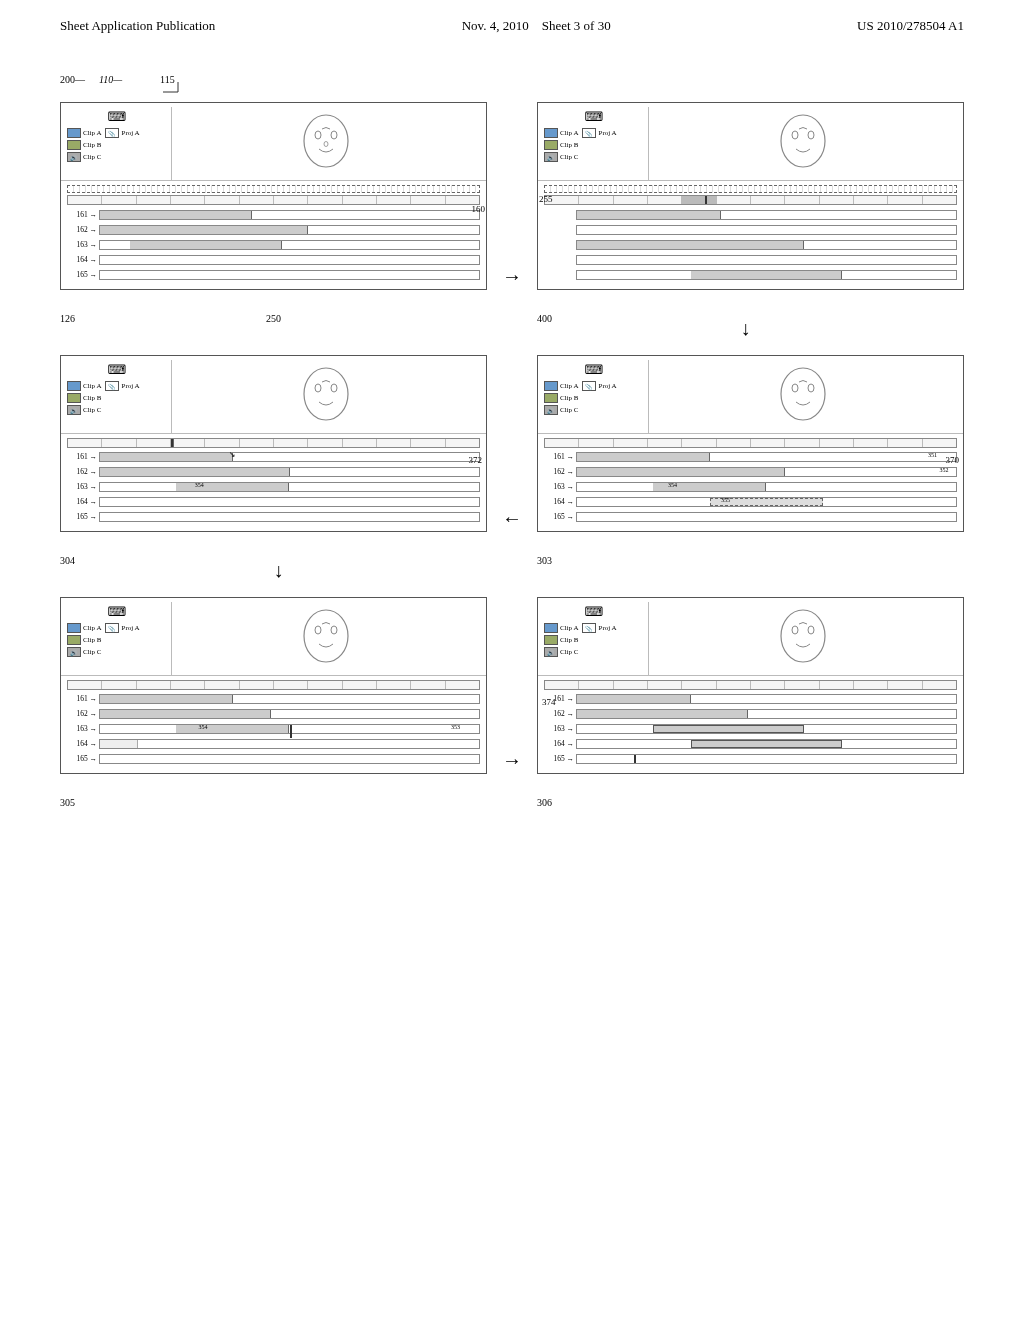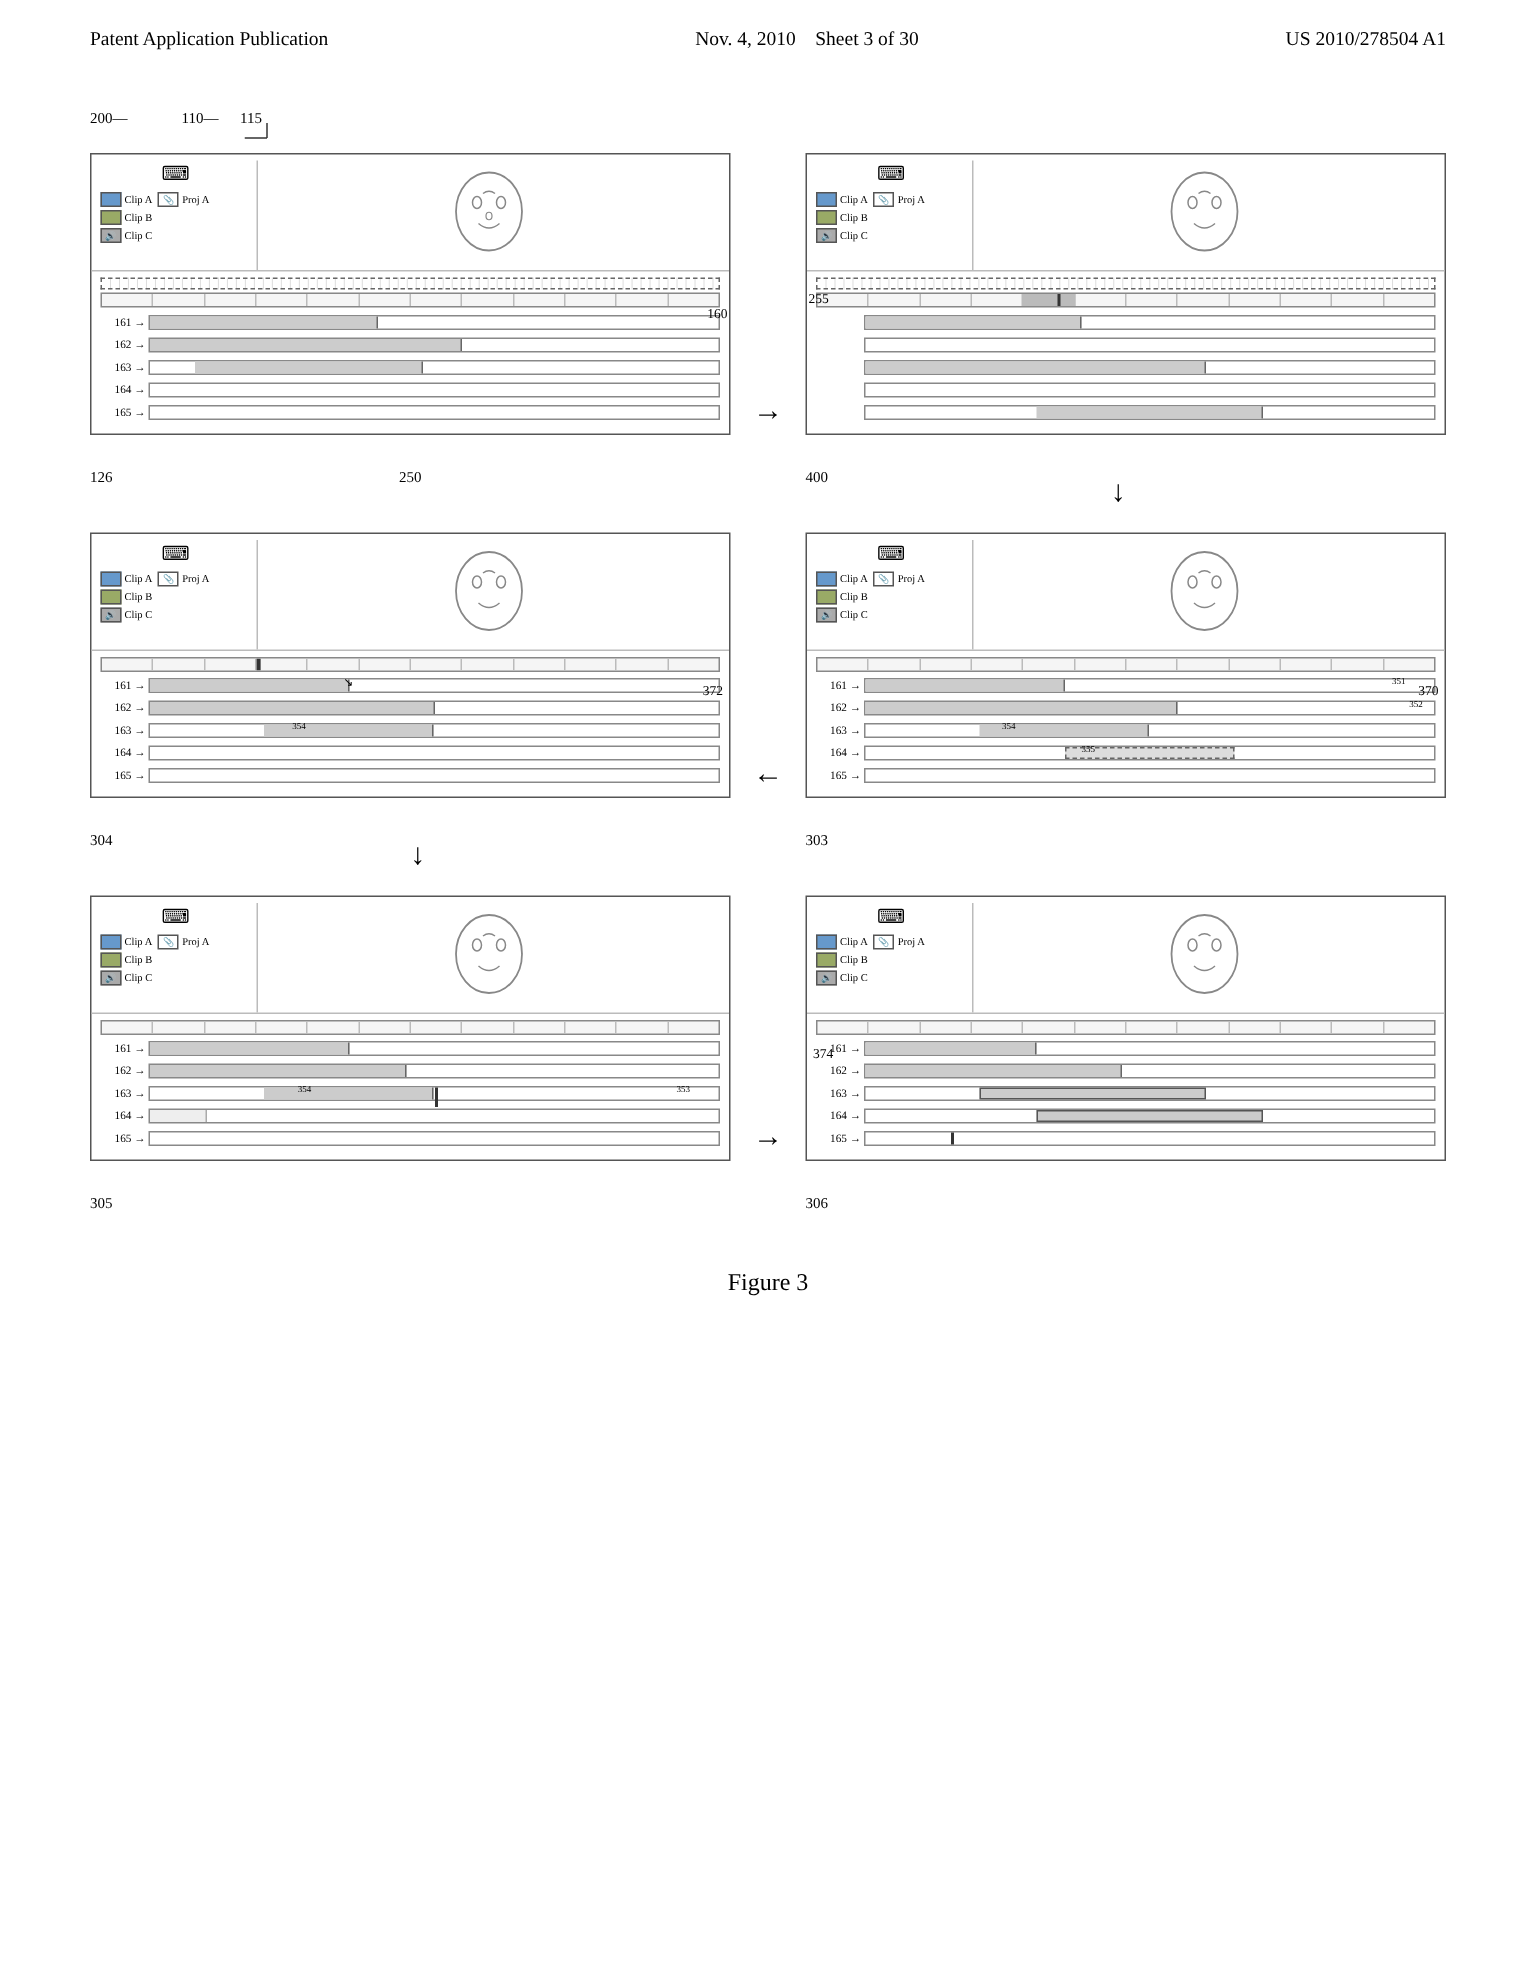--- a/index.html
+++ b/index.html
@@ -37,38 +37,38 @@
     
     .panels-section {
       position: relative;
       margin-top: 20px;
     }
   </style>
 </head>
 <body>
 
 <div class="header">
-  <span>Patent Application Publication</span>
+  <span>Sheet Application Publication</span>
   <span>
     <span>Nov. 4, 2010</span>&nbsp;&nbsp;&nbsp;
     <span>Sheet 3 of 30</span>
   </span>
   <span>US 2010/278504 A1</span>
 </div>
 
 <div class="main-content">
   <div class="panels-section">
 
     <div style="display:flex; gap:10px; margin-bottom:0; align-items:flex-end;">
 
       <div style="flex:1; position:relative;">
 
         <div style="position:relative; height:28px;">
           <span style="position:absolute; left:0; top:0; font-size:10px;">200—</span>
-          <span style="position:absolute; left:61px; top:0; font-size:10px;">110—</span>
+          <span style="position:absolute; left:39px; top:0; font-size:10px;font-style:italic;">110—</span>
           <span style="position:absolute; left:100px; top:0; font-size:10px;">115</span>
           <svg style="position:absolute; left:103px; top:8px;" width="20" height="12">
             <line x1="0" y1="10" x2="15" y2="10" stroke="#333" stroke-width="1"></line>
             <line x1="15" y1="0" x2="15" y2="10" stroke="#333" stroke-width="1"></line>
           </svg>
         </div>
         <div class="panel" style="min-height:160px;">
 
           <div style="display:flex; padding:4px 6px 0 6px; border-bottom:1px solid #bbb; min-height:78px;">
 
@@ -637,16 +637,13 @@
             </div>
           </div>
         </div>
         <span style="position:absolute;bottom:-16px;left:0;font-size:10px;">306</span>
         <div style="position:absolute; top:105px; left:5px; font-size:9px;text-align:center;">374</div>
       </div>
     </div>
 
   </div>
 
-  <div style="text-align:center; margin-top:55px;">
-    <span style="font-size:16px;">Figure 3</span>
-  </div>
 </div>
 
 </body></html>

